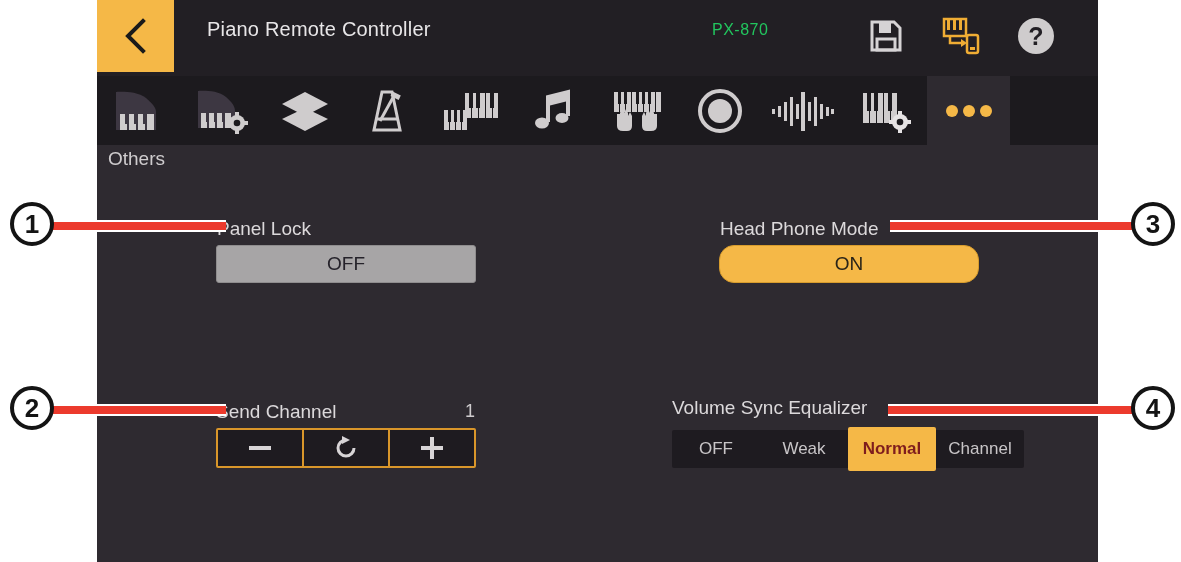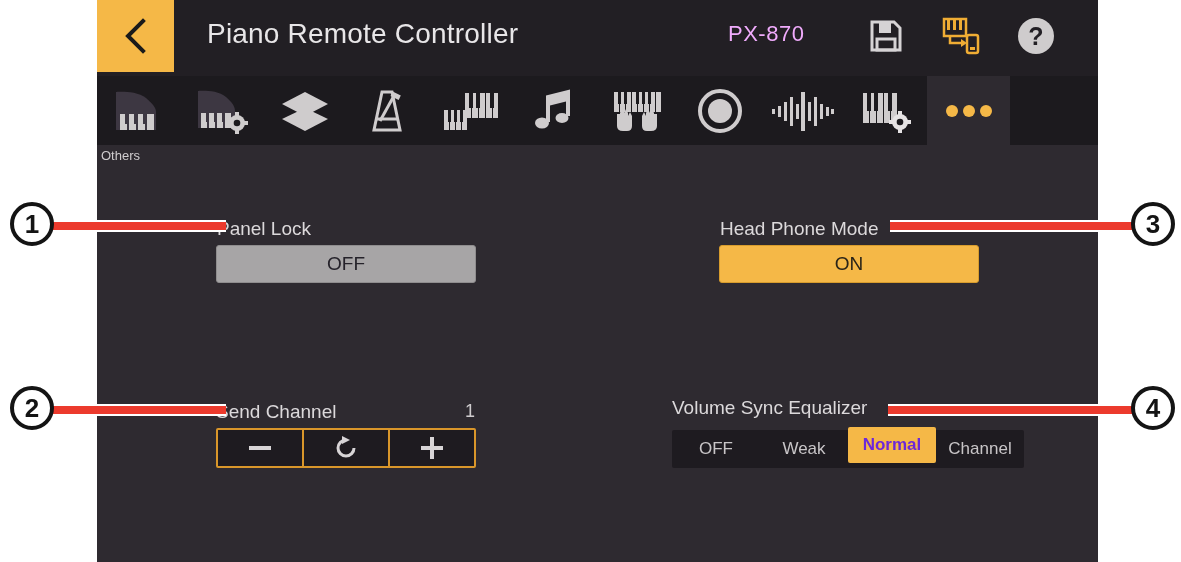--- a/index.html
+++ b/index.html
@@ -44,31 +44,31 @@
     align-items: center;
     justify-content: center;
     cursor: pointer;
   }
   #back-button svg { display: block; }
 
   #app-title {
     position: absolute;
     left: 110px;
     top: 18px;
-    font-size: 28px;
+    font-size: 20px;
     color: #e8e6e8;
     letter-spacing: 0.2px;
     white-space: nowrap;
   }
   #model-name {
     position: absolute;
-    left: 631px;
+    left: 615px;
     top: 21px;
-    font-size: 22px;
-    color: #f0abfc;
+    font-size: 16px;
+    color: #22c55e;
     letter-spacing: 0.5px;
     white-space: nowrap;
   }
   .header-icon {
     position: absolute;
     top: 14px;
     width: 48px;
     height: 48px;
     display: flex;
     align-items: center;
@@ -97,23 +97,23 @@
     justify-content: center;
     cursor: pointer;
     flex: 0 0 auto;
   }
   .tab.selected { background: #2e2a30; }
   .tab svg { display: block; }
 
   
   #section-label {
     position: absolute;
-    left: 4px;
+    left: 11px;
     top: 148px;
-    font-size: 13px;
+    font-size: 19px;
     color: #cfccce;
   }
 
   
   .field-label {
     position: absolute;
     font-size: 19px;
     color: #dcd9db;
     white-space: nowrap;
   }
@@ -188,22 +188,22 @@
     display: flex;
     align-items: center;
     justify-content: center;
     font-size: 17px;
     color: #c8c5c7;
     cursor: pointer;
     box-sizing: border-box;
   }
   .seg.active {
     background: #f5b847;
-    color: #6d28d9;
-    height: 36px;
+    color: #7f1d1d;
+    height: 44px;
     margin-top: -3px;
     border-radius: 2px;
     font-weight: bold;
   }
 
   
   .callout {
     position: absolute;
     width: 44px;
     height: 44px;
@@ -488,21 +488,21 @@
       </span>
     </div>
   </div>
 
   <div id="section-label">Others</div>
 
   <div class="field-label" style="left:120px; top:218px;">Panel Lock</div>
   <div class="toggle-btn off" style="left:119px; top:245px;">OFF</div>
 
   <div class="field-label" style="left:623px; top:218px;text-align:center;">Head Phone Mode</div>
-  <div class="toggle-btn on" style="left:622px; top:245px;">ON</div>
+  <div class="toggle-btn on" style="left:622px; top:245px;border-radius:15px;">ON</div>
 
   <div class="field-label" style="left:119px; top:401px;">Send Channel</div>
   <div class="value-readout" style="left:318px; top:401px; width:60px;">1</div>
 
   <div id="send-channel-stepper" style="left:119px; top:428px;">
     <div class="stepper-btn">
       <span>
         <svg width="30" height="26" viewBox="0 0 30 26">
           <rect x="4" y="11" width="22" height="4" fill="#d8d5d7"></rect>
         </svg>

